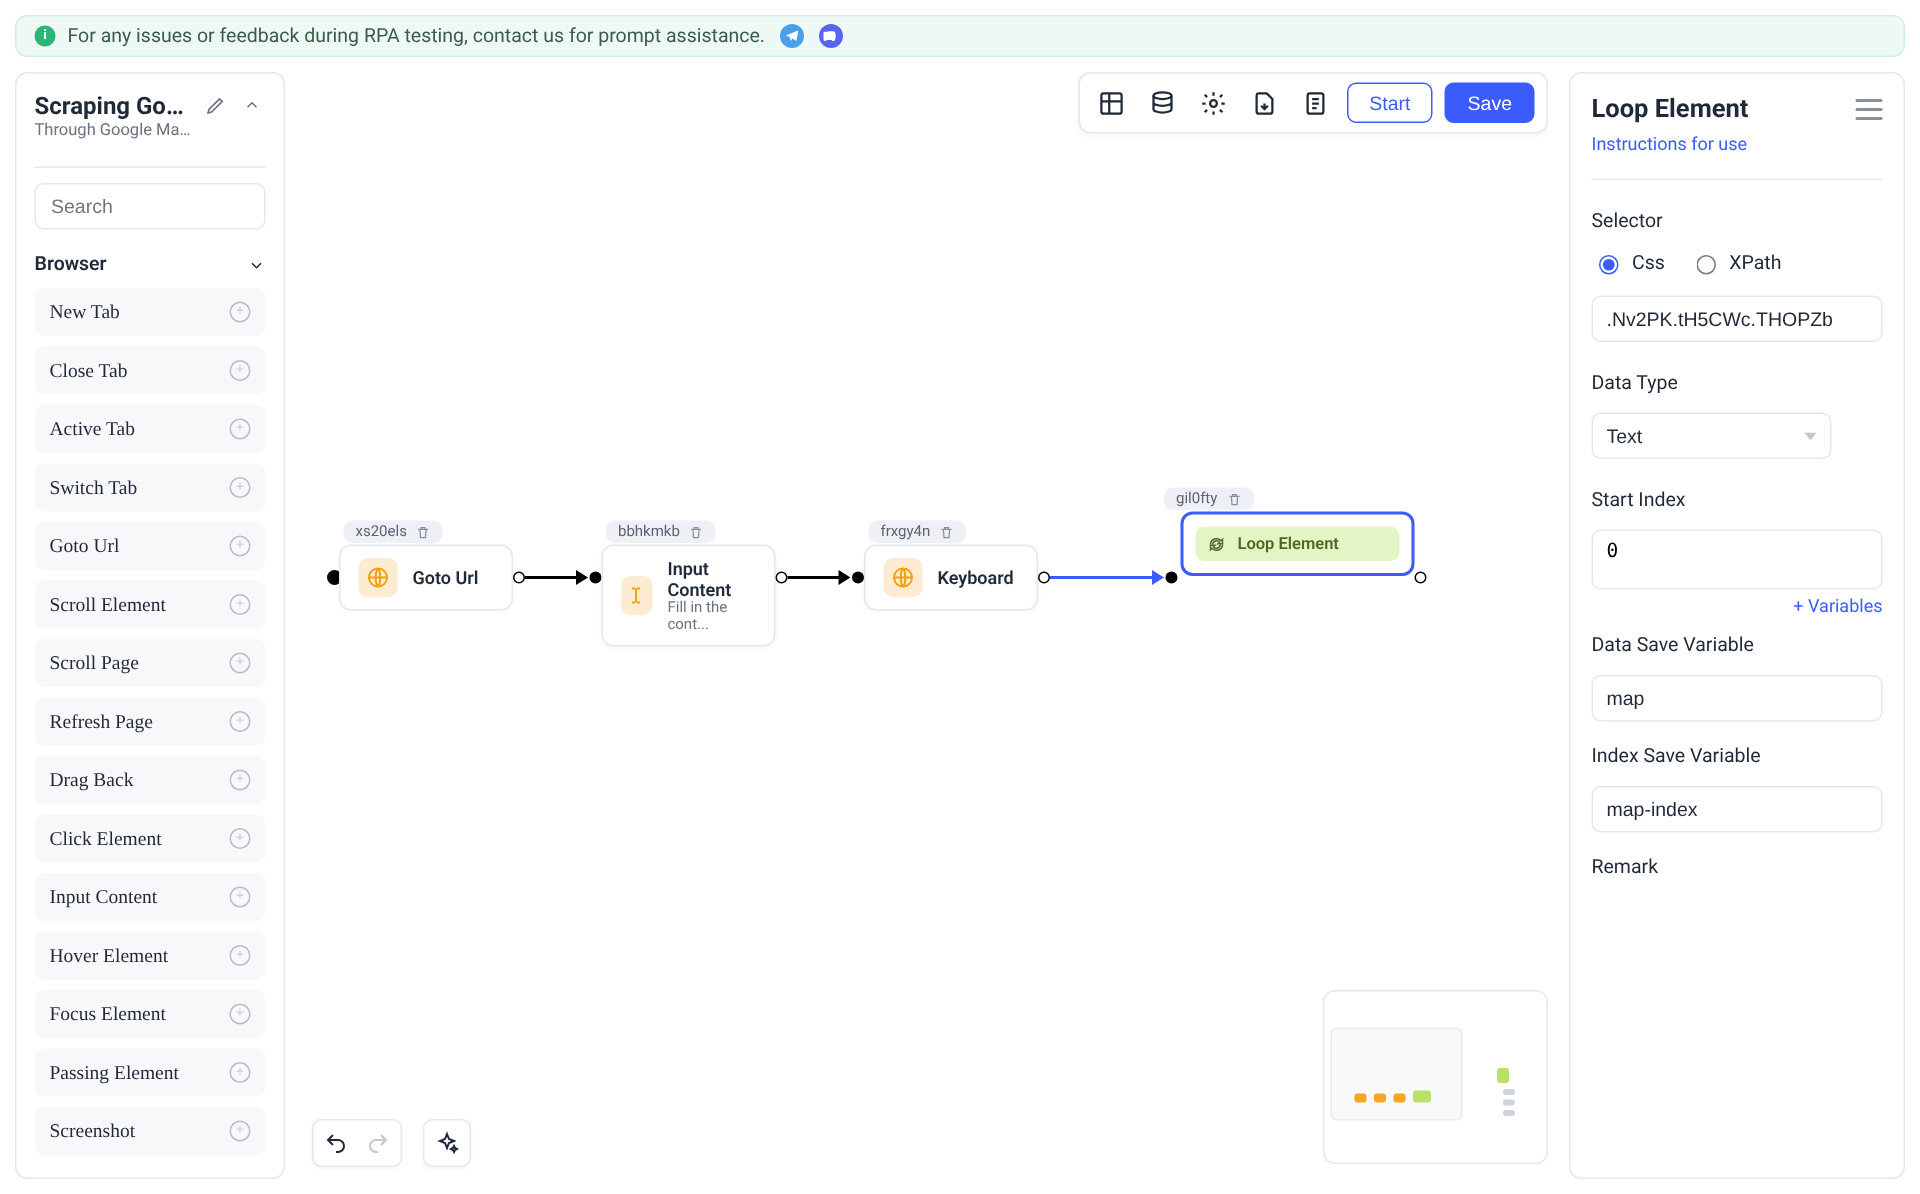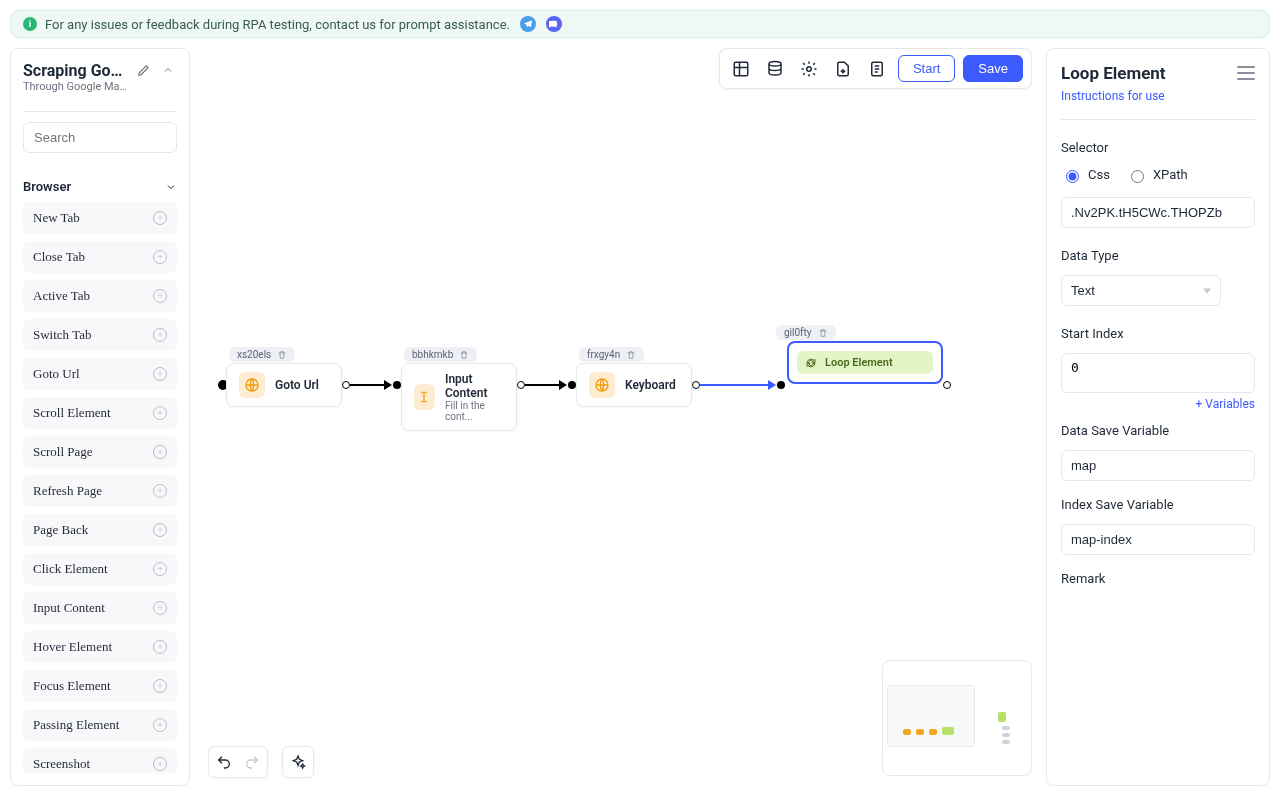--- a/index.html
+++ b/index.html
@@ -73,21 +73,21 @@
   }
   .sb-head { display: flex; align-items: flex-start; gap: 6px; margin-bottom: 8px;}
   .sb-title { font-size: 16px; font-weight: 700; flex: 1; white-space: nowrap; overflow: hidden; text-overflow: ellipsis;}
   .sb-sub { font-size: 11px; color: var(--text-soft); white-space: nowrap; overflow: hidden; text-overflow: ellipsis;}
   .sb-edit { width: 18px; height: 18px; display:flex; align-items:center; justify-content:center; color: var(--text-soft);}
   .sb-chev { width: 18px; height: 18px; display:flex; align-items:center; justify-content:center; color: var(--text-soft);}
   .sb-hr { border: none; border-top: 1px solid var(--border); margin: 10px 0;}
   .sb-search {
     width: 100%; border: 1px solid var(--border); border-radius: 6px;
     padding: 7px 10px; font-size: 13px; color: var(--text-soft);
-    margin-bottom: 26px;
+    margin-bottom: 16px;
   }
   .cat-head {
     display: flex; align-items: center; justify-content: space-between;
     font-weight: 600; font-size: 13px; margin-bottom: 8px; text-align: center;
   }
   .cat-list { display: flex; flex-direction: column; gap: 7px; overflow: hidden;}
   .block-item {
     display: flex; align-items: center; justify-content: space-between;
     background: #f8f8fa; border-radius: 6px; padding: 8px 10px;
     font-size: 13px;
@@ -195,21 +195,21 @@
     display: flex; flex-direction: column; gap: 6px;
   }
   .rp-head { display: flex; align-items: center; justify-content: space-between;}
   .rp-title { font-size: 17px; font-weight: 700;}
   .rp-menu { width: 18px; height: 14px; display:flex; flex-direction:column; justify-content:space-between;}
   .rp-menu span { display:block; height:2px; background:#8a8f9b; border-radius:1px;}
   .rp-link { color: var(--accent); font-size: 12px; margin-bottom: 6px; display: inline-block;}
   .rp-hr { border:none; border-top:1px solid var(--border); margin: 4px 0 8px;}
   .field-label { font-size: 13px; color: var(--text); margin-top: 6px; margin-bottom: 6px;}
   .radio-row { display: flex; gap: 16px; align-items: center; margin-bottom: 8px;}
-  .radio-row label { display: flex; gap: 6px; font-size: 13px;}
+  .radio-row label { display: flex; align-items: center; gap: 6px; font-size: 13px;}
   .radio-row input[type=radio] { accent-color: var(--accent); }
   .tinput {
     width: 100%; border: 1px solid var(--border); border-radius: 6px;
     padding: 7px 9px; font-size: 13px; color: var(--text);
   }
   .select-wrap { position: relative; width: 160px;}
   .select-wrap::after {
     content: ""; position: absolute; right: 10px; top: 50%; transform: translateY(-50%);
     width: 0; height: 0; border-left: 4px solid transparent; border-right: 4px solid transparent;
     border-top: 5px solid #c3c6d0;
@@ -293,21 +293,21 @@
         </div>
         <div class="block-item">
           <span>Scroll Page</span>
           <span class="plus-circle">+</span>
         </div>
         <div class="block-item">
           <span>Refresh Page</span>
           <span class="plus-circle">+</span>
         </div>
         <div class="block-item">
-          <span>Page Back</span>
+          <span>Drag Back</span>
           <span class="plus-circle">+</span>
         </div>
         <div class="block-item">
           <span>Click Element</span>
           <span class="plus-circle">+</span>
         </div>
         <div class="block-item">
           <span>Input Content</span>
           <span class="plus-circle">+</span>
         </div>

